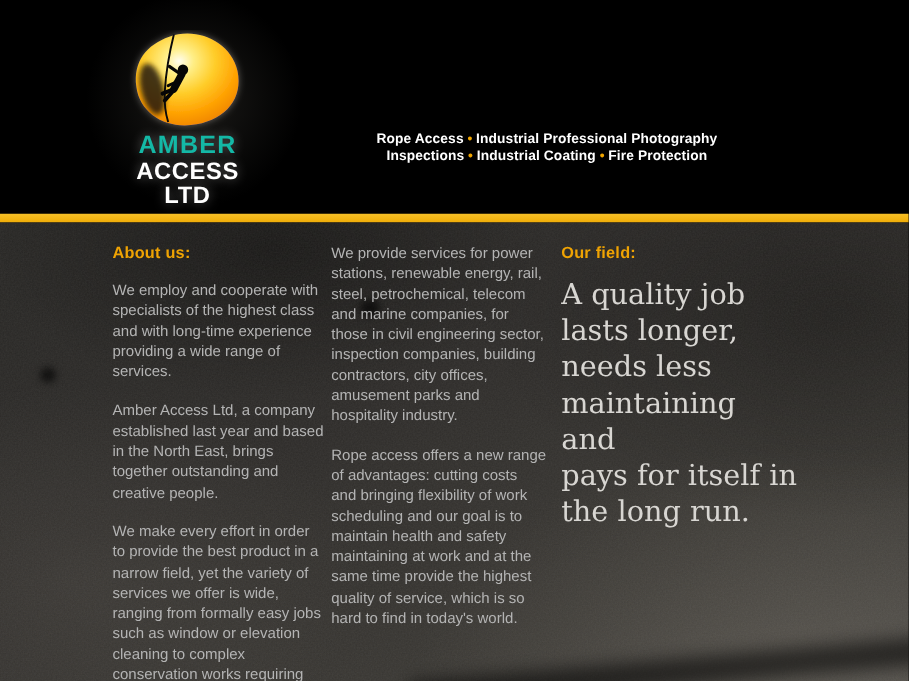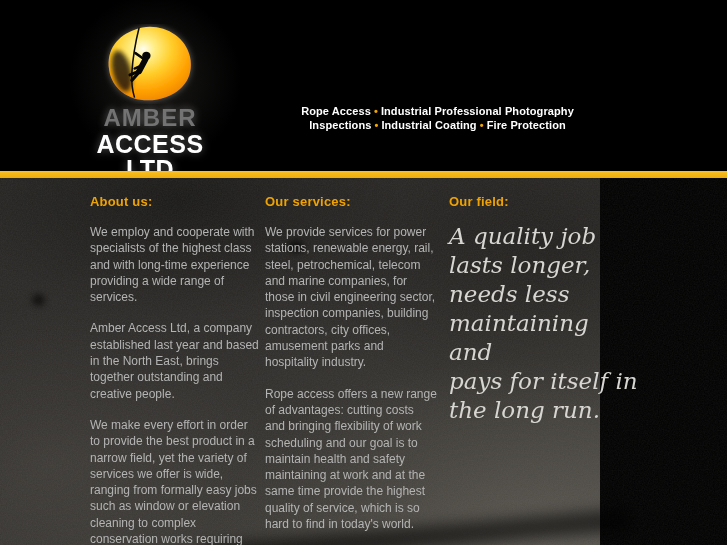--- a/index.html
+++ b/index.html
@@ -20,43 +20,43 @@
     position: absolute; left: 40px; top: -35px; width: 230px; height: 230px;
     background: radial-gradient(closest-side, rgba(140,135,125,0.20), rgba(90,88,82,0.08) 55%, transparent 75%);
     pointer-events: none;
   }
   .logo-block {
     position: absolute; left: 92px; top: 24px; width: 116px;
     text-align: center; cursor: pointer;
   }
   .logo-block svg { display: block; margin: 0 auto 2px auto; }
   .brand-line1 {
-    font-size: 24px; font-weight: bold; color: #737373; letter-spacing: 1px;
+    font-size: 20px; font-weight: bold; color: #14b8a6; letter-spacing: 1px;
     line-height: 1.0; text-shadow: 0 0 9px rgba(255,255,255,0.35);
   }
   .brand-line2 {
-    font-size: 25px; font-weight: bold; color: #fff; letter-spacing: 0.5px;
+    font-size: 19px; font-weight: bold; color: #fff; letter-spacing: 0.5px;
     line-height: 1.0; margin-top: 2px; text-shadow: 0 0 9px rgba(255,255,255,0.35);
   }
   .tagline {
     position: absolute; left: 295px; top: 104px; width: 285px;
     text-align: center; color: #fff; font-weight: bold; font-size: 11px;
     line-height: 14px; letter-spacing: 0.1px;
   }
   .tagline .dot { color: #f0a500; padding: 0 3px; }
 
   
   .stripe {
     position: absolute; left: 0; top: 171px; width: 727px; height: 7px;
     background: linear-gradient(#f7c027, #efac07);
   }
 
   
   .content {
-    position: absolute; left: 0; top: 178px; width: 600px; height: 367px;
+    position: absolute; left: 0; top: 178px; width: 727px; height: 367px;
     background:
       radial-gradient(300px 160px at 30% 6%, rgba(0,0,0,0.38), transparent 75%),
       radial-gradient(380px 220px at 92% 20%, rgba(0,0,0,0.30), transparent 75%),
       radial-gradient(430px 250px at 88% 98%, rgba(150,143,132,0.26), transparent 72%),
       radial-gradient(320px 220px at 8% 78%, rgba(150,143,132,0.13), transparent 72%),
       linear-gradient(155deg, #272624 0%, #2d2b29 40%, #3a3834 75%, #464440 100%);
   }
   .grain { position: absolute; left: 0; top: 0; opacity: 0.55; pointer-events: none; }
   .crack {
     position: absolute; right: -30px; bottom: -4px; width: 430px; height: 22px;
@@ -75,21 +75,21 @@
 
   .col h2 {
     color: #efa303; font-size: 13px; font-weight: bold; margin: 0 0 15px 0;
     letter-spacing: 0.2px;
   }
   .col p {
     color: #b4b4b4; font-size: 12px; line-height: 16.3px; margin: 0 0 15px 0;
   }
   .motto-text {
     font-family: "DejaVu Serif", "Liberation Serif", serif;
-    font-style: italic; font-size: 23px; line-height: 29px; color: #d8d6d2;
+    font-size: 23px; line-height: 29px; color: #d8d6d2;
     white-space: pre-line; margin-top: -2px;
   }
 </style>
 </head>
 <body>
 
 <div class="header">
   <div class="logo-glow"></div>
 
   <div class="logo-block">
@@ -154,21 +154,20 @@
   <div class="crack"></div>
 
   <div class="col col-about">
     <h2>About us:</h2>
     <p>We employ and cooperate with specialists of the highest class and with long-time experience providing a wide range of services.</p>
     <p>Amber Access Ltd, a company established last year and based in the North East, brings together outstanding and creative people.</p>
     <p>We make every effort in order to provide the best product in a narrow field, yet the variety of services we offer is wide, ranging from formally easy jobs such as window or elevation cleaning to complex conservation works requiring professional knowledge and</p>
   </div>
 
   <div class="col col-services">
-    <h2>Our services:</h2>
     <p>We provide services for power stations, renewable energy, rail, steel, petrochemical, telecom and marine companies, for those in civil engineering sector, inspection companies, building contractors, city offices, amusement parks and hospitality industry.</p>
     <p>Rope access offers a new range of advantages: cutting costs and bringing flexibility of work scheduling and our goal is to maintain health and safety maintaining at work and at the same time provide the highest quality of service, which is so hard to find in today's world.</p>
   </div>
 
   <div class="col col-motto">
     <h2>Our field:</h2>
     <div class="motto-text">A quality job
 lasts longer,
 needs less
 maintaining and

